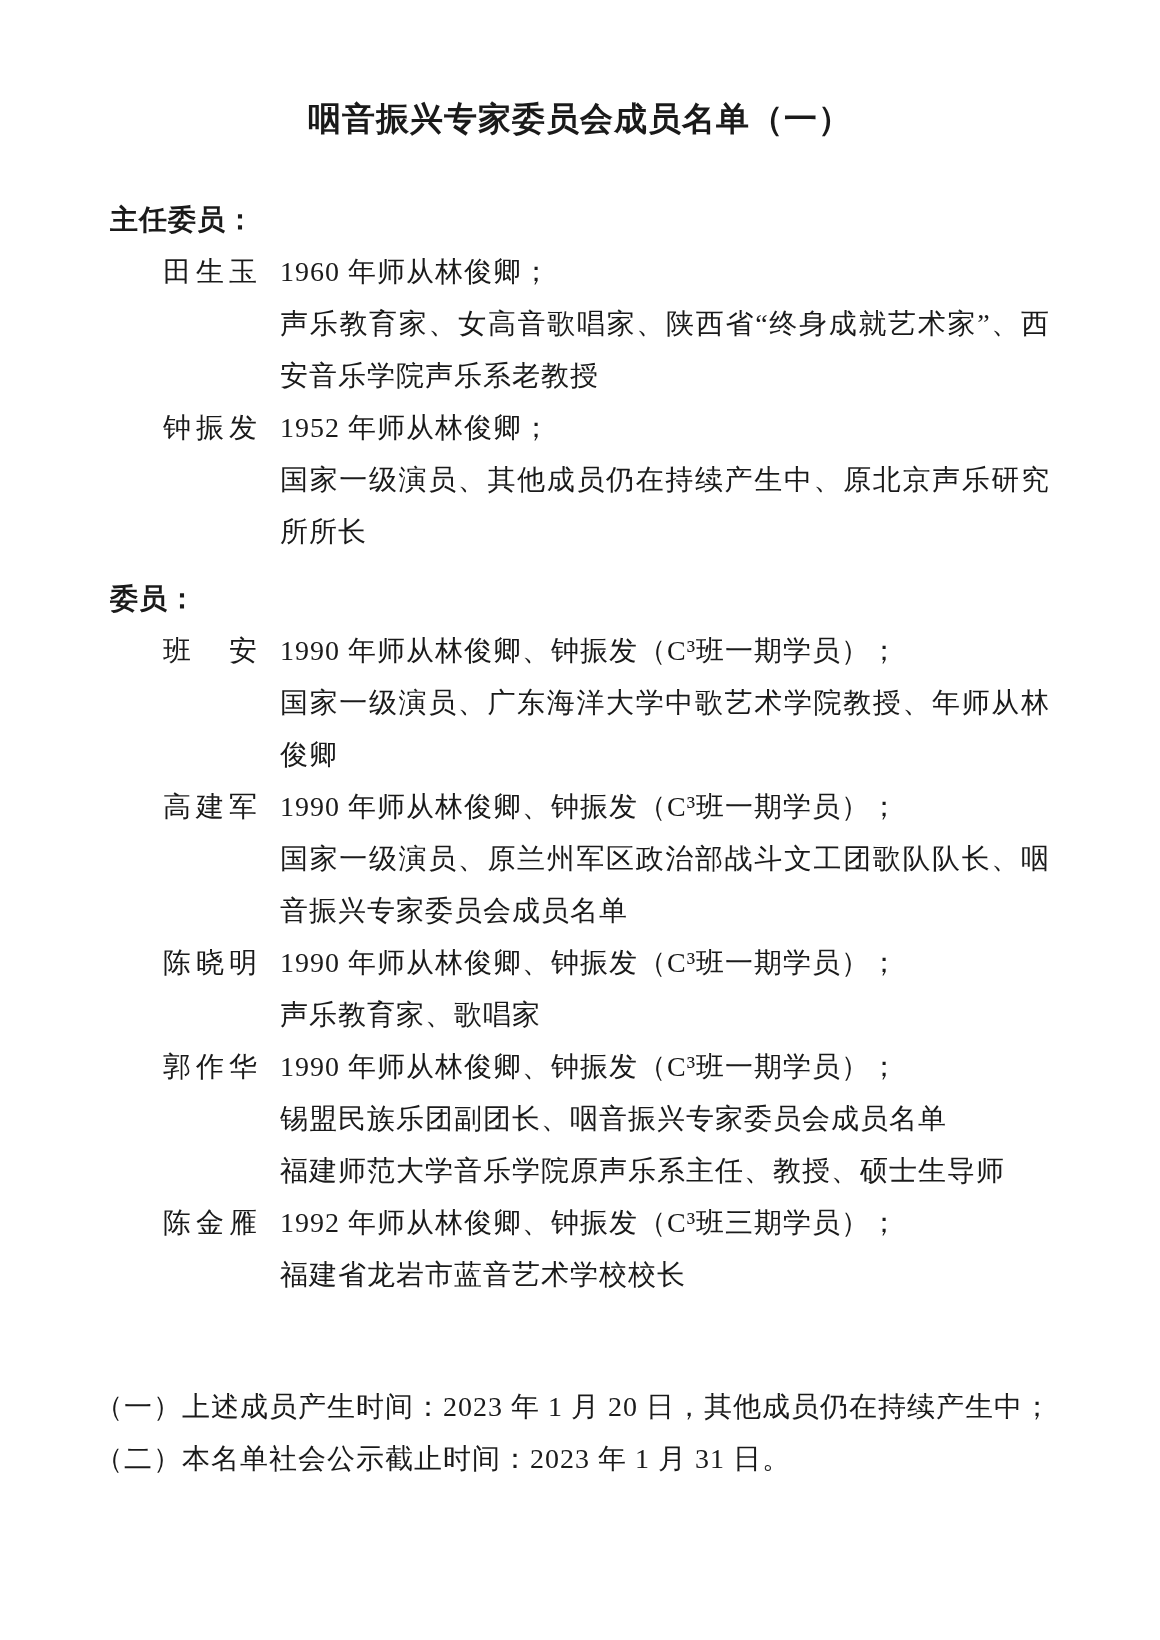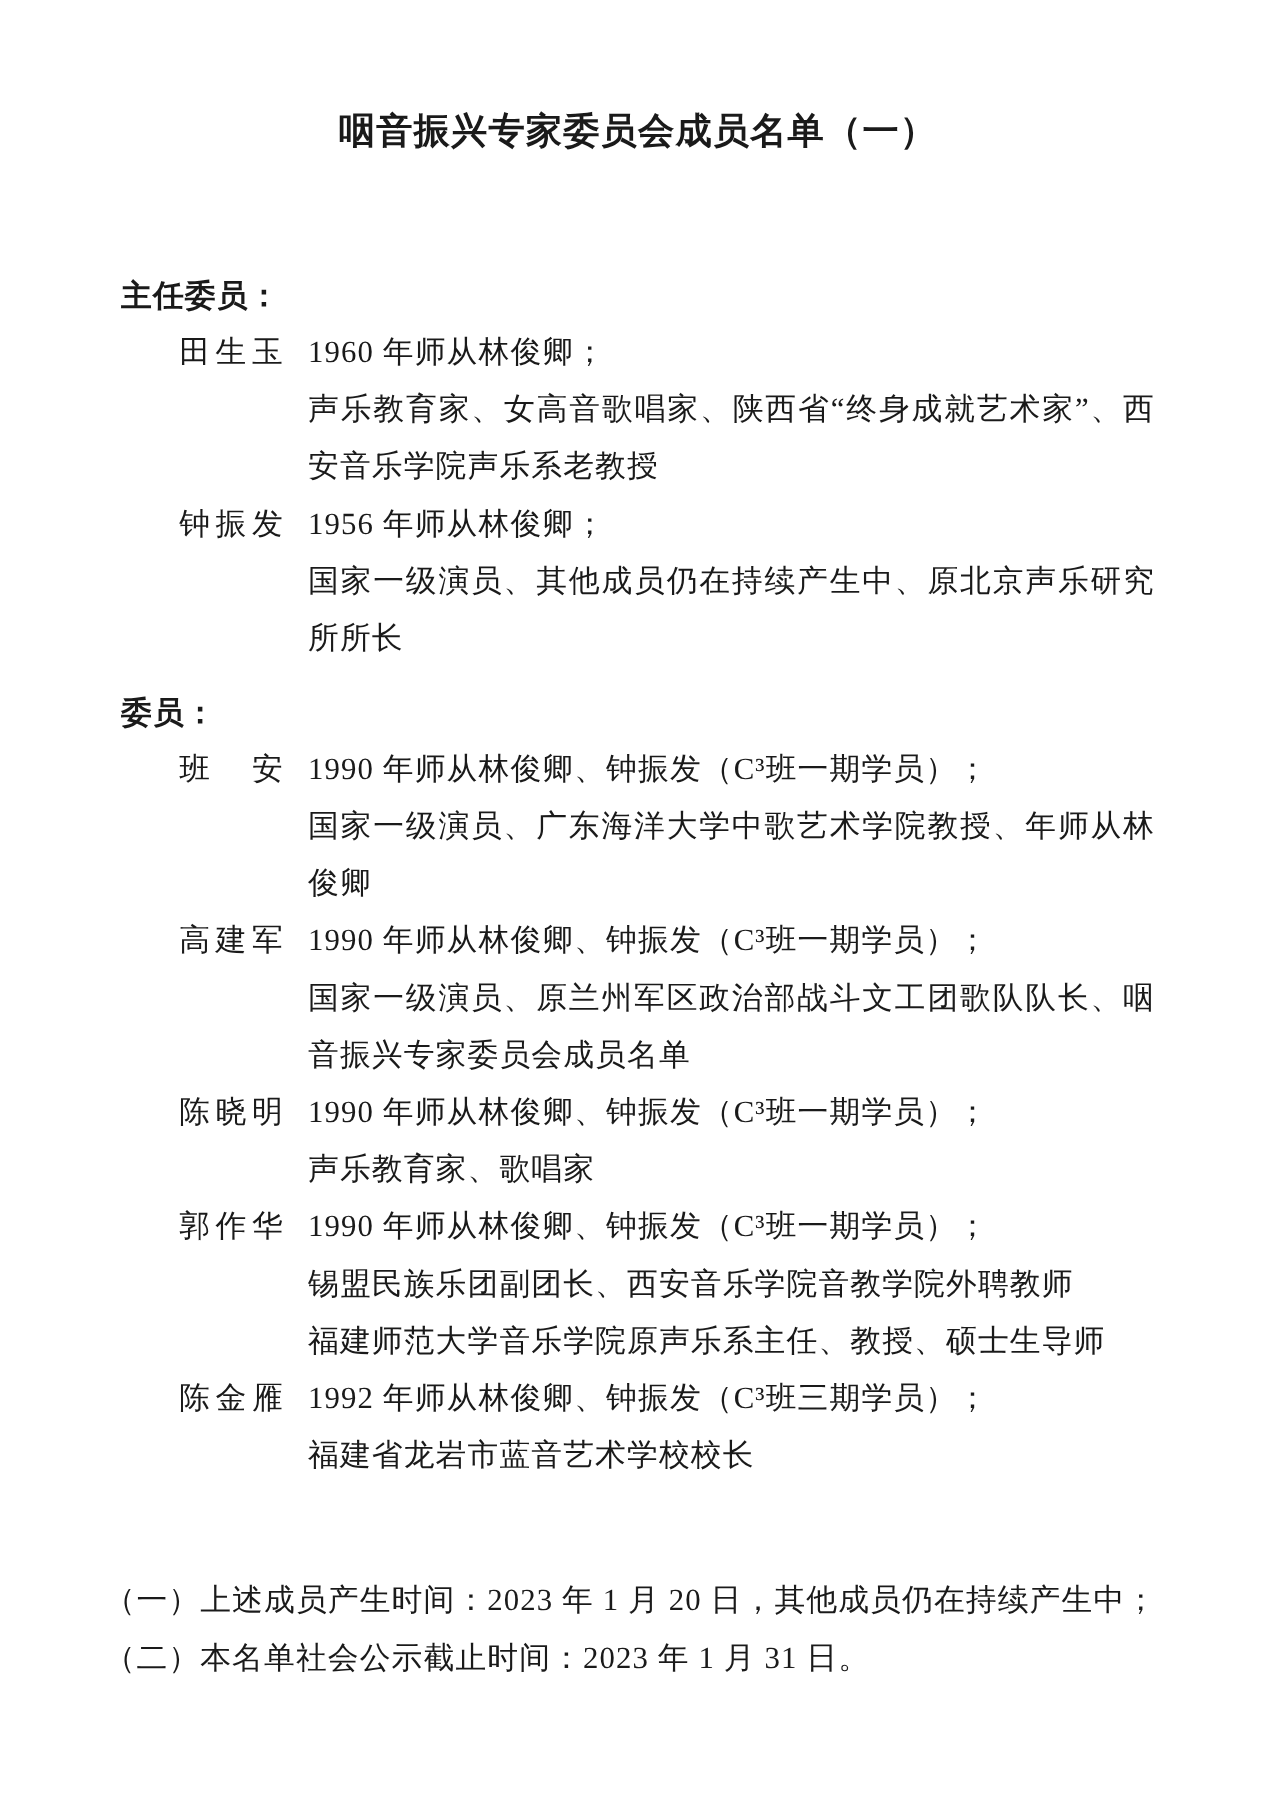--- a/index.html
+++ b/index.html
@@ -23,21 +23,21 @@
     line-height: 52px;
     letter-spacing: 1px;
   }
   .doc-title {
     font-family: "Liberation Sans", "DejaVu Sans", sans-serif;
     font-weight: bold;
     font-size: 33px;
     line-height: 38px;
     letter-spacing: 1px;
     text-align: center;
-    margin: 0 0 105px 0;
+    margin: 0 0 56px 0;
   }
   .section { margin: 15px; }
   .section + .section { margin-top: 8px; }
   .section-header {
     font-family: "Liberation Sans", "DejaVu Sans", sans-serif;
     font-weight: bold;
     font-size: 28px;
     line-height: 52px;
     margin: 0;
   }
@@ -87,21 +87,21 @@
       <div class="member-row">
         <span class="member-name">田生玉</span>
         <span class="member-intro">1960 年师从林俊卿；</span>
       </div>
       <div class="member-detail">声乐教育家、女高音歌唱家、陕西省“终身成就艺术家”、西安音乐学院声乐系老教授</div>
     </div>
 
     <div class="member">
       <div class="member-row">
         <span class="member-name">钟振发</span>
-        <span class="member-intro">1956 年师从林俊卿；</span>
+        <span class="member-intro">1952 年师从林俊卿；</span>
       </div>
       <div class="member-detail">国家一级演员、其他成员仍在持续产生中、原北京声乐研究所所长</div>
     </div>
   </div>
 
   <div class="section">
     <h2 class="section-header">委员：</h2>
 
     <div class="member">
       <div class="member-row">
@@ -125,21 +125,21 @@
         <span class="member-intro">1990 年师从林俊卿、钟振发（C³班一期学员）；</span>
       </div>
       <div class="member-detail">声乐教育家、歌唱家</div>
     </div>
 
     <div class="member">
       <div class="member-row">
         <span class="member-name">郭作华</span>
         <span class="member-intro">1990 年师从林俊卿、钟振发（C³班一期学员）；</span>
       </div>
-      <div class="member-detail">锡盟民族乐团副团长、西安音乐学院音教学院外聘教师</div>
+      <div class="member-detail">锡盟民族乐团副团长、咽音振兴专家委员会成员名单</div>
     </div>
 
     <div class="member">
       <div class="member-detail">福建师范大学音乐学院原声乐系主任、教授、硕士生导师</div>
     </div>
 
     <div class="member">
       <div class="member-row">
         <span class="member-name">陈金雁</span>
         <span class="member-intro">1992 年师从林俊卿、钟振发（C³班三期学员）；</span>

